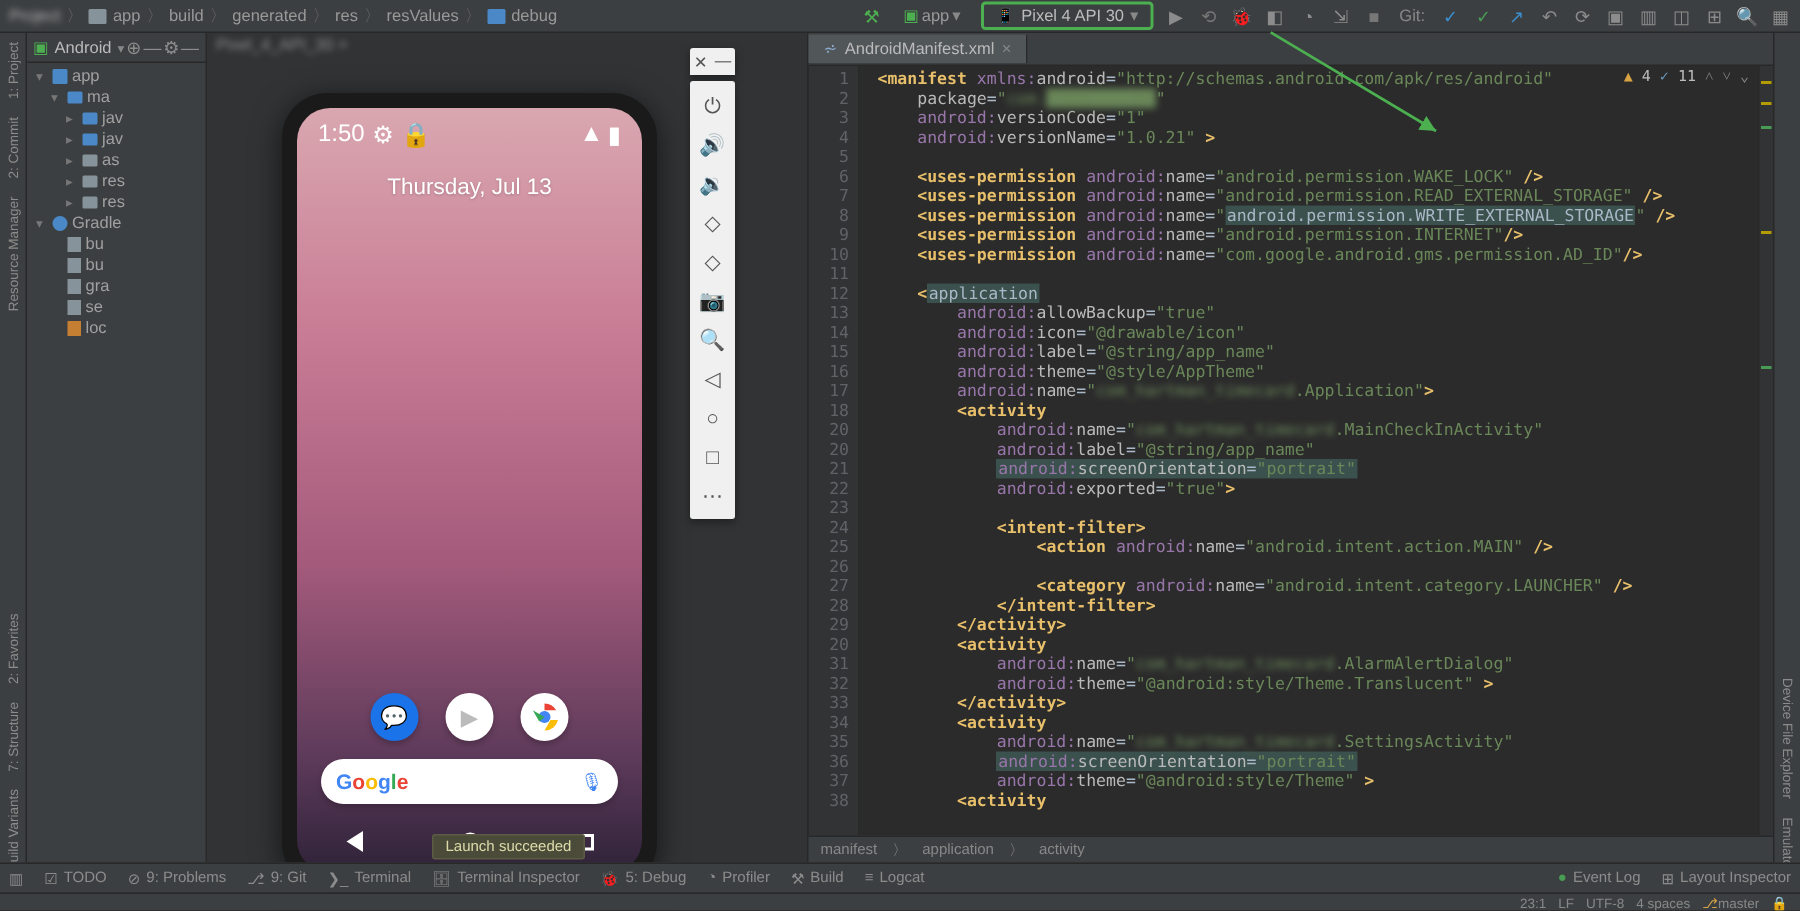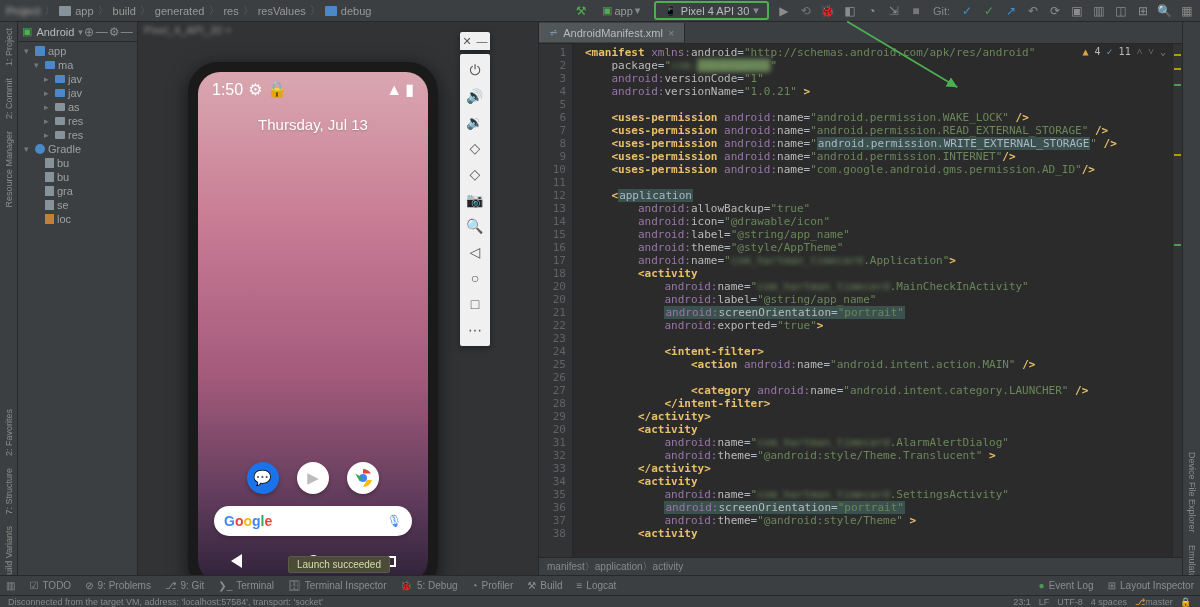--- a/index.html
+++ b/index.html
@@ -238,21 +238,21 @@
   .warn-strip .mark{position:absolute; right:1px; width:7px; height:2px;}
   .mark.y{background:#b39c00;}
   .mark.g{background:#499c54;}
   .ed-header-right{
     position:absolute; right:16px; top:2px; display:flex; gap:6px; align-items:center;
     font-size:10px; color:#bbb;
   }
   .editor-footer{
     height:18px; background:#3c3f41; border-top:1px solid #282828;
     display:flex; align-items:center; padding:0 8px;
-    font-size:10px; color:#888; gap:0;
+    font-size:10px; color:#888; gap:10px;
   }
   .editor-subtabs{
     height:20px; background:#3c3f41; border-top:1px solid #282828;
     display:flex; align-items:center; font-size:10px;
   }
   .sub-tab{padding:3px 10px;color:#888;}
   .sub-tab.active{background:#515658;color:#ccc;}
   
   .bottombar {
     position:absolute; left:0; right:0; bottom:12px; height:20px;
@@ -631,21 +631,20 @@
       <span style="color:#499c54">●</span>
       <span>Event Log</span>
     </div>
   <div class="item">
       <span>⊞</span>
       <span>Layout Inspector</span>
     </div>
 </div>
 
 <div class="statusbar2">
-  <span>Disconnected from the target VM, address: 'localhost:57584', transport: 'socket'</span>
   <div class="spacer"></div>
   <span>23:1</span>
   <span style="margin:0 8px">LF</span>
   <span>UTF-8</span>
   <span style="margin:0 8px">4 spaces</span>
   <span style="color:#d9a343">⎇ </span>
     <span>master</span>
   <span style="margin-left:8px">🔒</span>
 </div>
 

